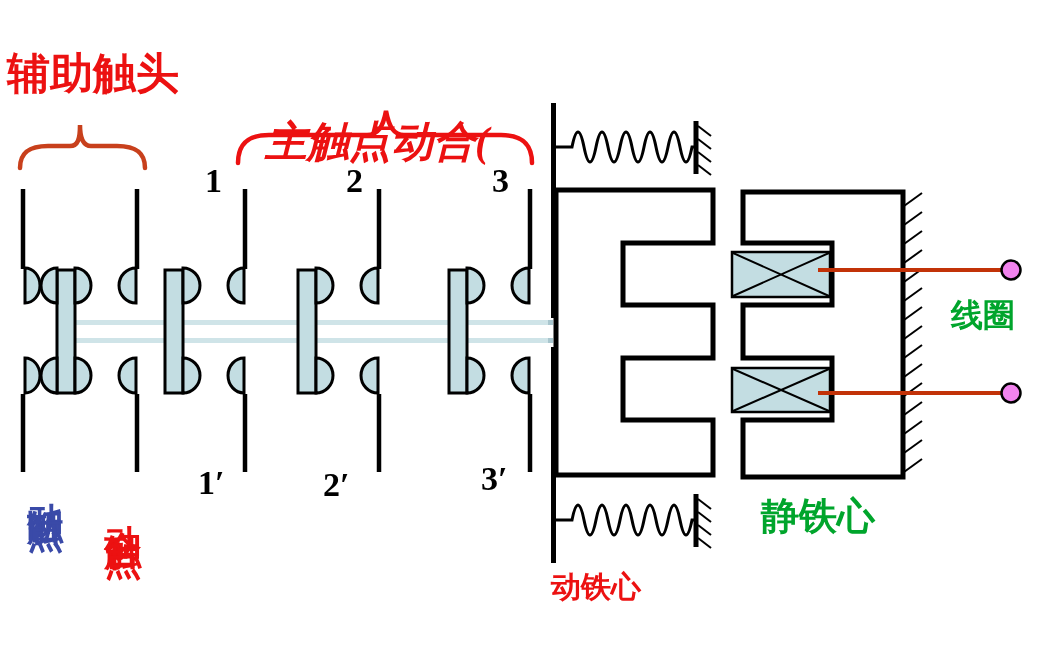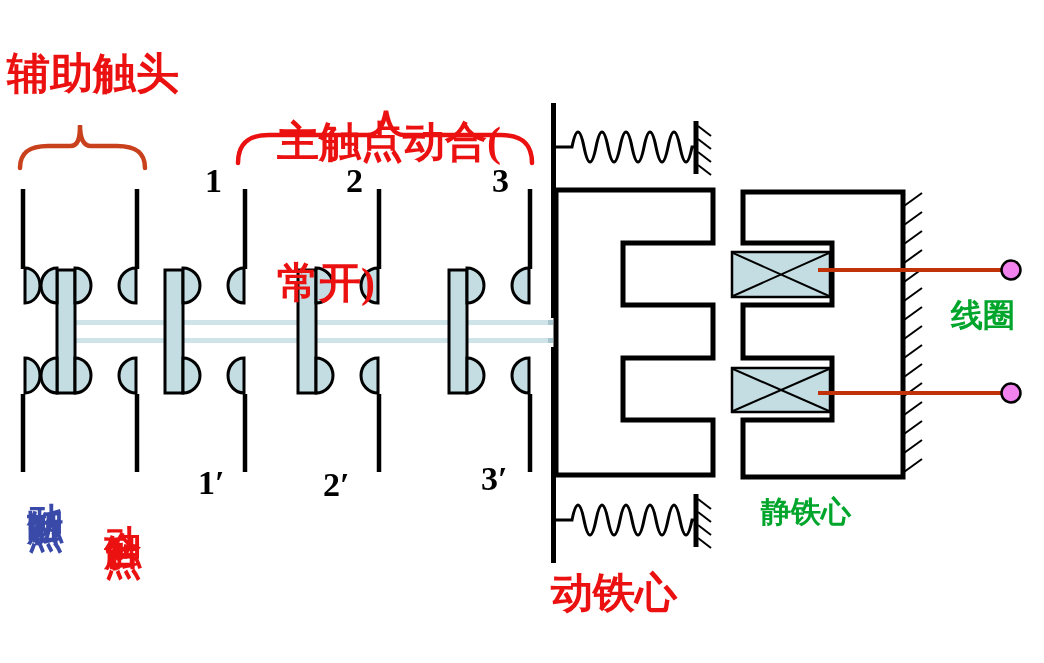--- a/index.html
+++ b/index.html
@@ -168,31 +168,30 @@
           <line x1="698" y1="538" x2="711" y2="548"></line>
       </g>
     </g>
 
     <path class="brace1" d="M20,168 C20,152 30,146 48,146 L70,146 C78,146 80,139 80,125 C80,139 84,146 91,146 L117,146 C135,146 145,152 145,168"></path>
     <path class="brace2" d="M238,163 C238,143 249,135 269,135 L367,135 C378,135 383,127 386,111 C389,127 394,135 404,135 L501,135 C521,135 532,143 532,163"></path>
   </svg>
 
   <div class="lbl cn red" style="left:7px; top:50px; font-size:43px;">辅助触头</div>
 
-  <div class="lbl cn red" style="left:277px; top:25px; font-size:42px;">
+  <div class="lbl cn red" style="left:265px; top:25px; font-size:42px;font-style:italic;">
     <div>主触点动合(</div>
-    <div>常开)</div>
   </div>
 
 
   <div class="lbl cn green" style="left:951px; top:298px; font-size:32px;">线圈</div>
 
-  <div class="lbl cn red" style="left:551px; top:570px; font-size:42px;">动铁心</div>
-
-  <div class="lbl cn green" style="left:761px; top:495px; font-size:30px;">静铁心</div>
+  <div class="lbl cn red" style="left:551px; top:570px; font-size:30px;">动铁心</div>
+
+  <div class="lbl cn green" style="left:761px; top:495px; font-size:38px;">静铁心</div>
 
   <div class="lbl cn blue vert" style="left:25px; top:474px; font-size:36px; letter-spacing:4px;">动断触点</div>
 
   <div class="lbl cn red vert" style="left:102px; top:496px; font-size:37px; letter-spacing:5px;">动合触点</div>
 
   <div class="lbl num" style="left:205px; top:162px;">1</div>
   <div class="lbl num" style="left:346px; top:162px;">2</div>
   <div class="lbl num" style="left:492px; top:162px;">3</div>
   <div class="lbl num" style="left:198px; top:464px;">1′</div>
   <div class="lbl num" style="left:323px; top:466px;">2′</div>

